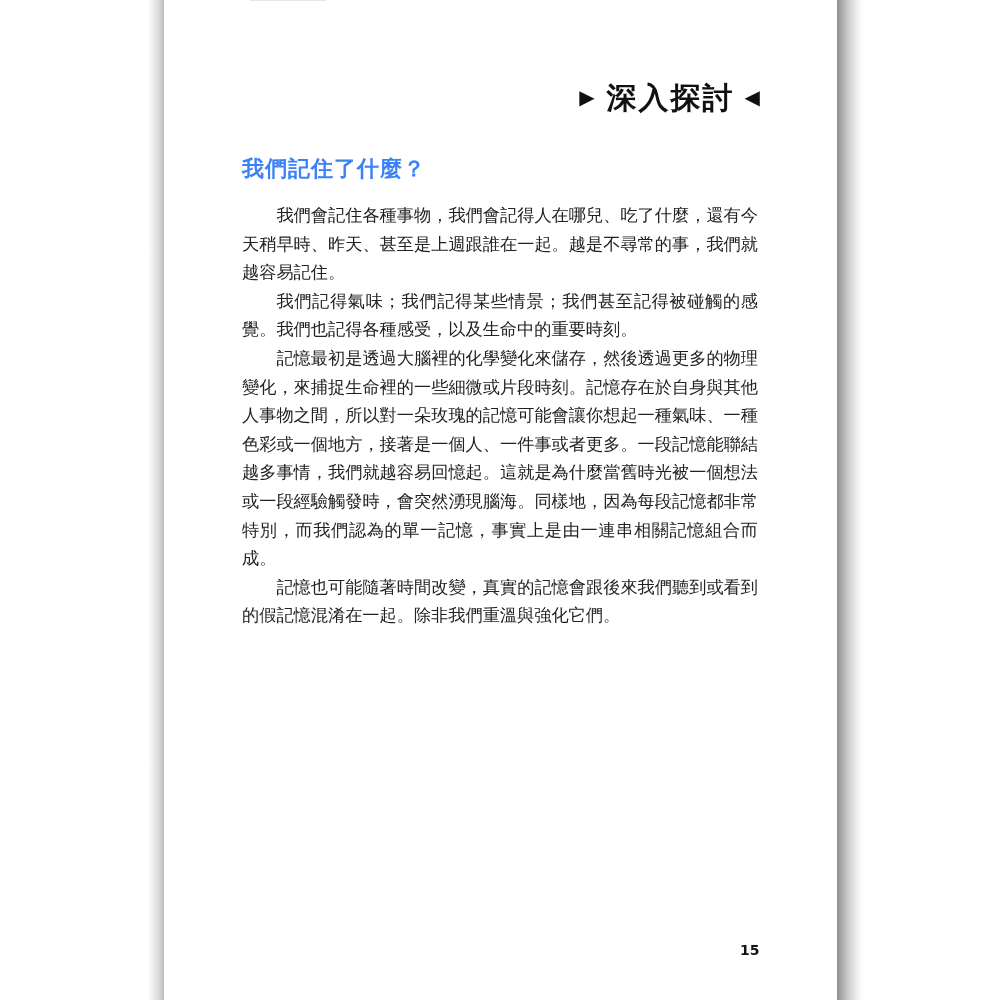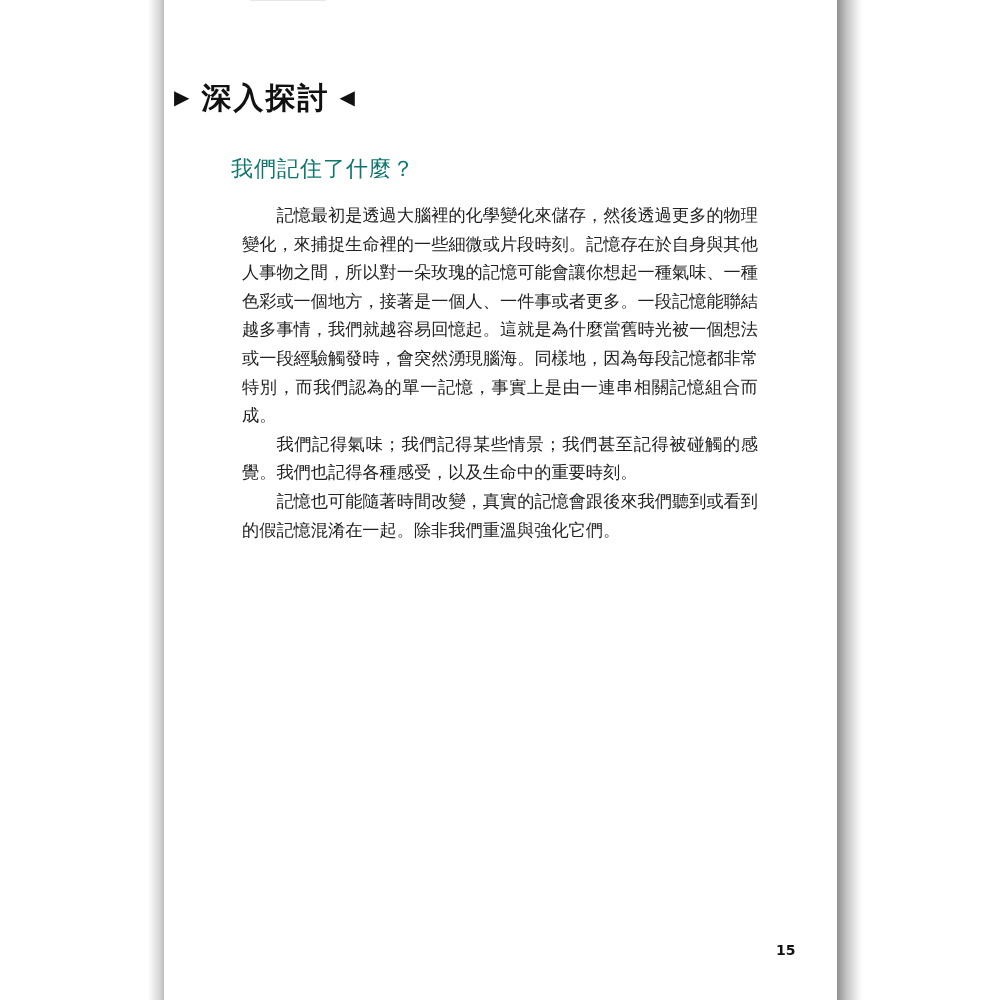--- a/index.html
+++ b/index.html
@@ -15,51 +15,52 @@
     position: absolute; left: 837px; top: 0; width: 26px; height: 1000px;
     background: linear-gradient(to right, #8f8f8f 0%, #c8c8c8 40%, #f2f2f2 80%, #ffffff 100%);
   }
   .page {
     position: absolute; left: 164px; top: 0; width: 673px; height: 1000px; background: #ffffff;
   }
   .top-mark {
     position: absolute; left: 86px; top: 0; width: 76px; height: 1px; background: #e6e6e6;
   }
   .section-header {
-    position: absolute; left: 0; top: 78px; width: 608px; text-align: left;
+    position: absolute; left: 0; top: 78px; width: 608px; text-align: right;
     font-size: 30px; font-weight: bold; letter-spacing: 2px; color: #111;
   }
   .section-header .tri { font-size: 20px; vertical-align: 4px; margin: 0 10px; }
   .title {
-    position: absolute; left: 67px; top: 154px; font-size: 22px; font-weight: normal; color: #0f766e; letter-spacing: 1px;
+    position: absolute; left: 78px; top: 154px; font-size: 22px; font-weight: bold; color: #3b82f6; letter-spacing: 1px;
   }
   .body-text {
     position: absolute; left: 78px; top: 201px; width: 516px;
     font-size: 17.2px; line-height: 28.6px; color: #222; text-align: justify;
   }
   .body-text p { margin: 0; text-indent: 2em; }
   .page-number {
-    position: absolute; left: 612px; top: 942px; font-size: 14px; font-weight: bold; color: #111;
+    position: absolute; left: 576px; top: 942px; font-size: 14px; font-weight: bold; color: #111;
   }
 </style>
 </head>
 <body>
 
 <div class="left-shadow"></div>
 <div class="right-shadow"></div>
 
 <div class="page">
   <div class="top-mark"></div>
 
   <div class="section-header">
     <span class="tri">▶</span><span>深入探討</span><span class="tri">◀</span>
   </div>
 
   <div class="title">我們記住了什麼？</div>
 
   <div class="body-text">
+    <p>我們會記住各種事物，我們會記得人在哪兒、吃了什麼，還有今天稍早時、昨天、甚至是上週跟誰在一起。越是不尋常的事，我們就越容易記住。</p>
+    <p>我們記得氣味；我們記得某些情景；我們甚至記得被碰觸的感覺。我們也記得各種感受，以及生命中的重要時刻。</p>
     <p>記憶最初是透過大腦裡的化學變化來儲存，然後透過更多的物理變化，來捕捉生命裡的一些細微或片段時刻。記憶存在於自身與其他人事物之間，所以對一朵玫瑰的記憶可能會讓你想起一種氣味、一種色彩或一個地方，接著是一個人、一件事或者更多。一段記憶能聯結越多事情，我們就越容易回憶起。這就是為什麼當舊時光被一個想法或一段經驗觸發時，會突然湧現腦海。同樣地，因為每段記憶都非常特別，而我們認為的單一記憶，事實上是由一連串相關記憶組合而成。</p>
-    <p>我們記得氣味；我們記得某些情景；我們甚至記得被碰觸的感覺。我們也記得各種感受，以及生命中的重要時刻。</p>
     <p>記憶也可能隨著時間改變，真實的記憶會跟後來我們聽到或看到的假記憶混淆在一起。除非我們重溫與強化它們。</p>
   </div>
 
   <div class="page-number">15</div>
 </div>
 
 </body></html>

